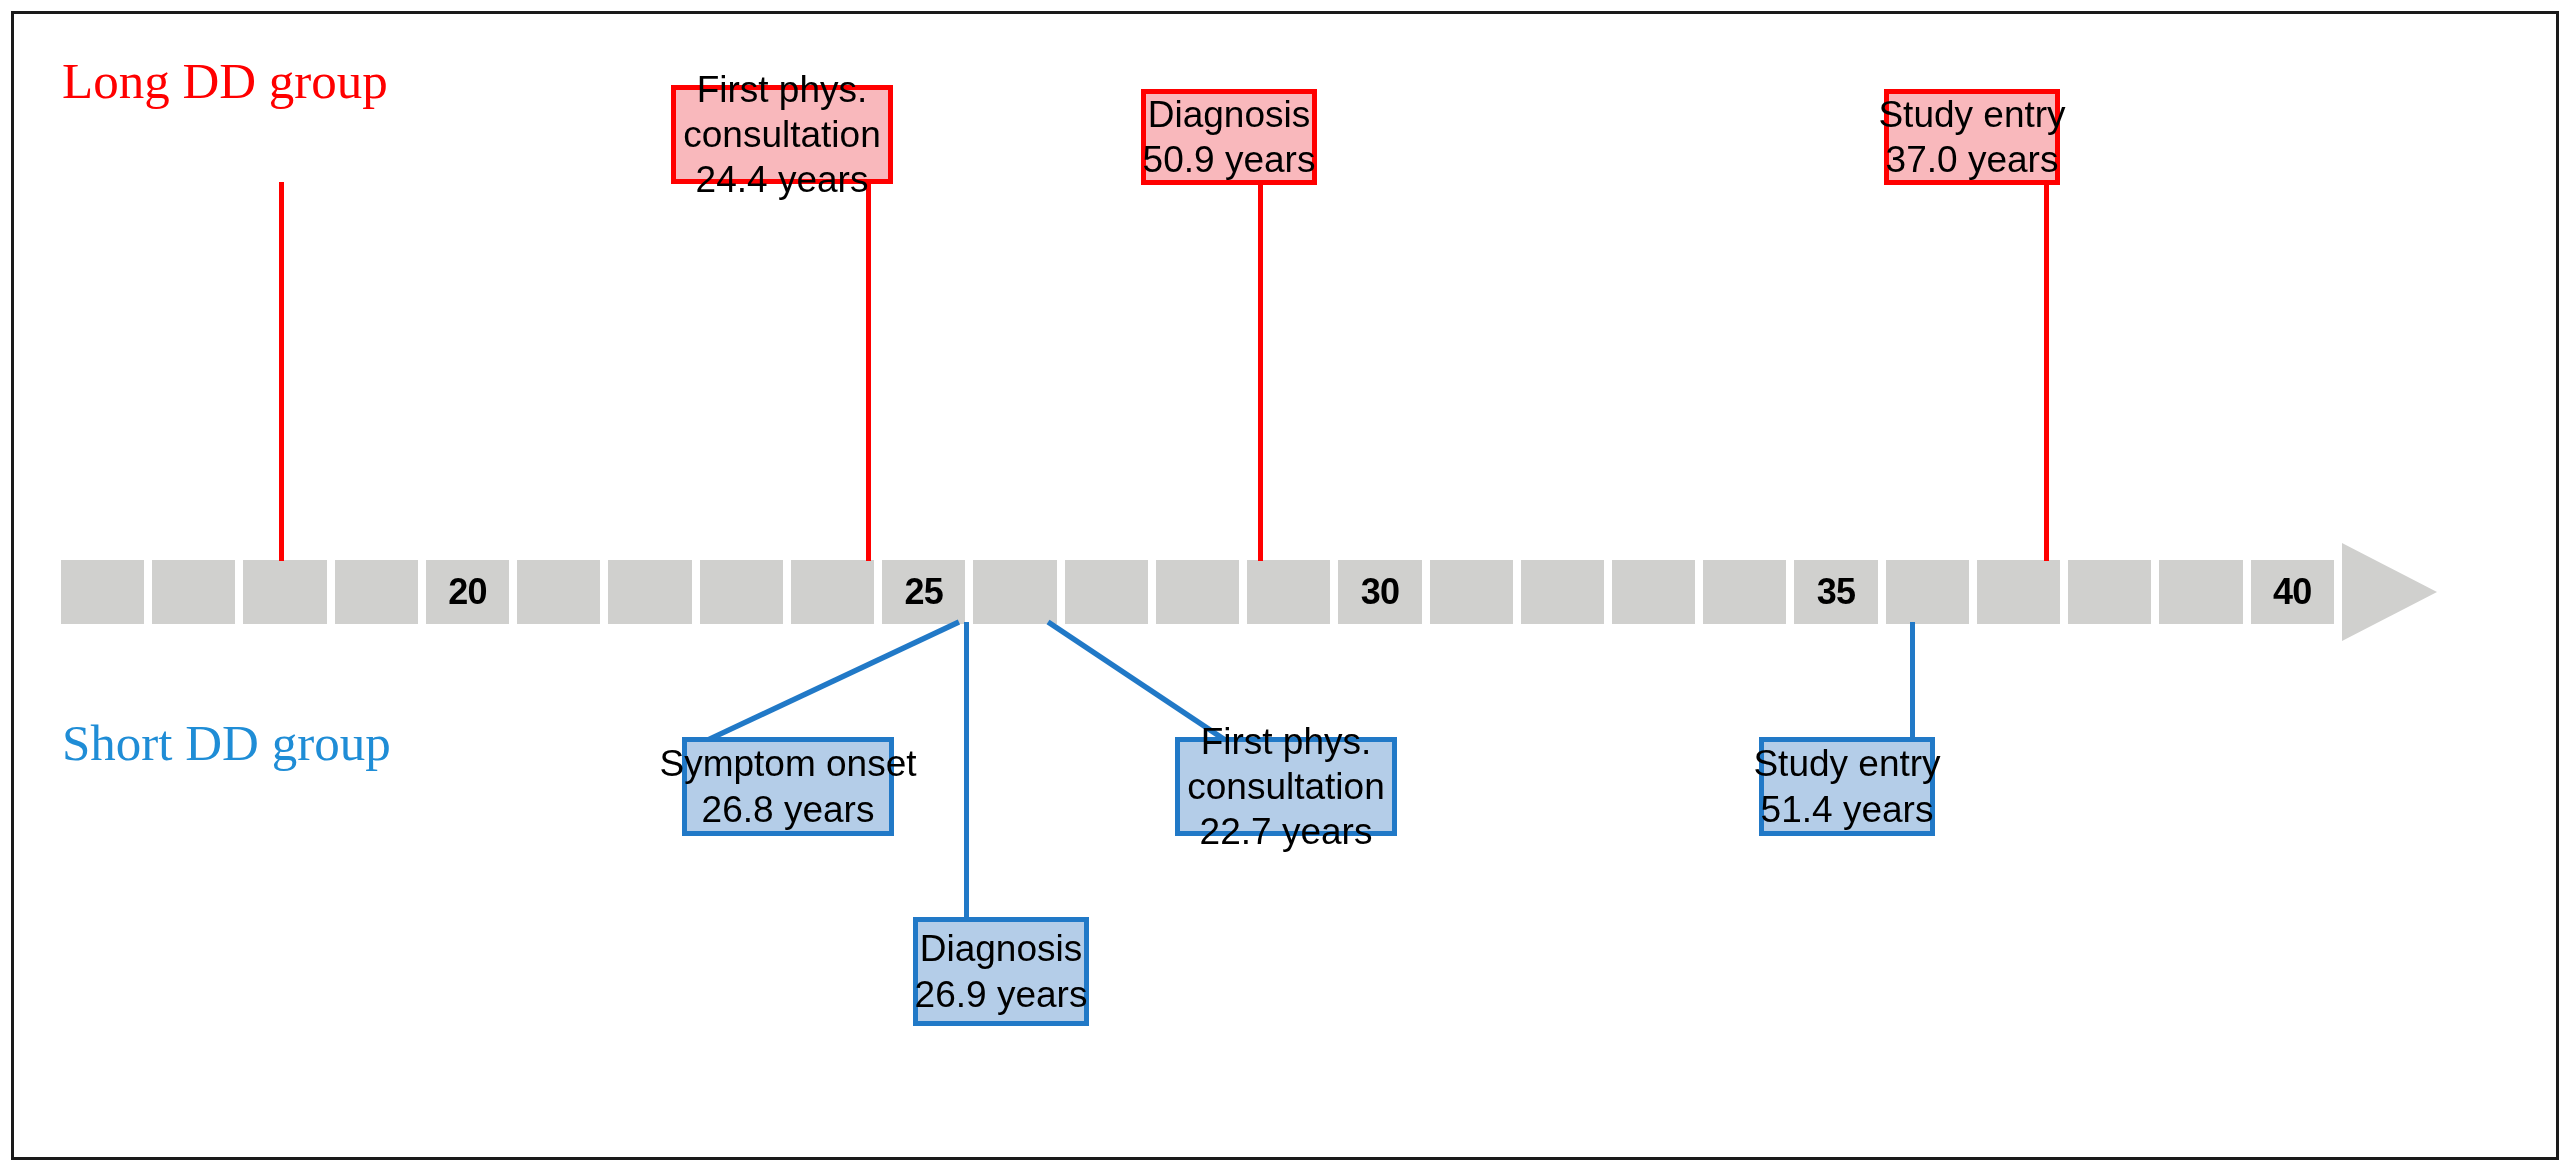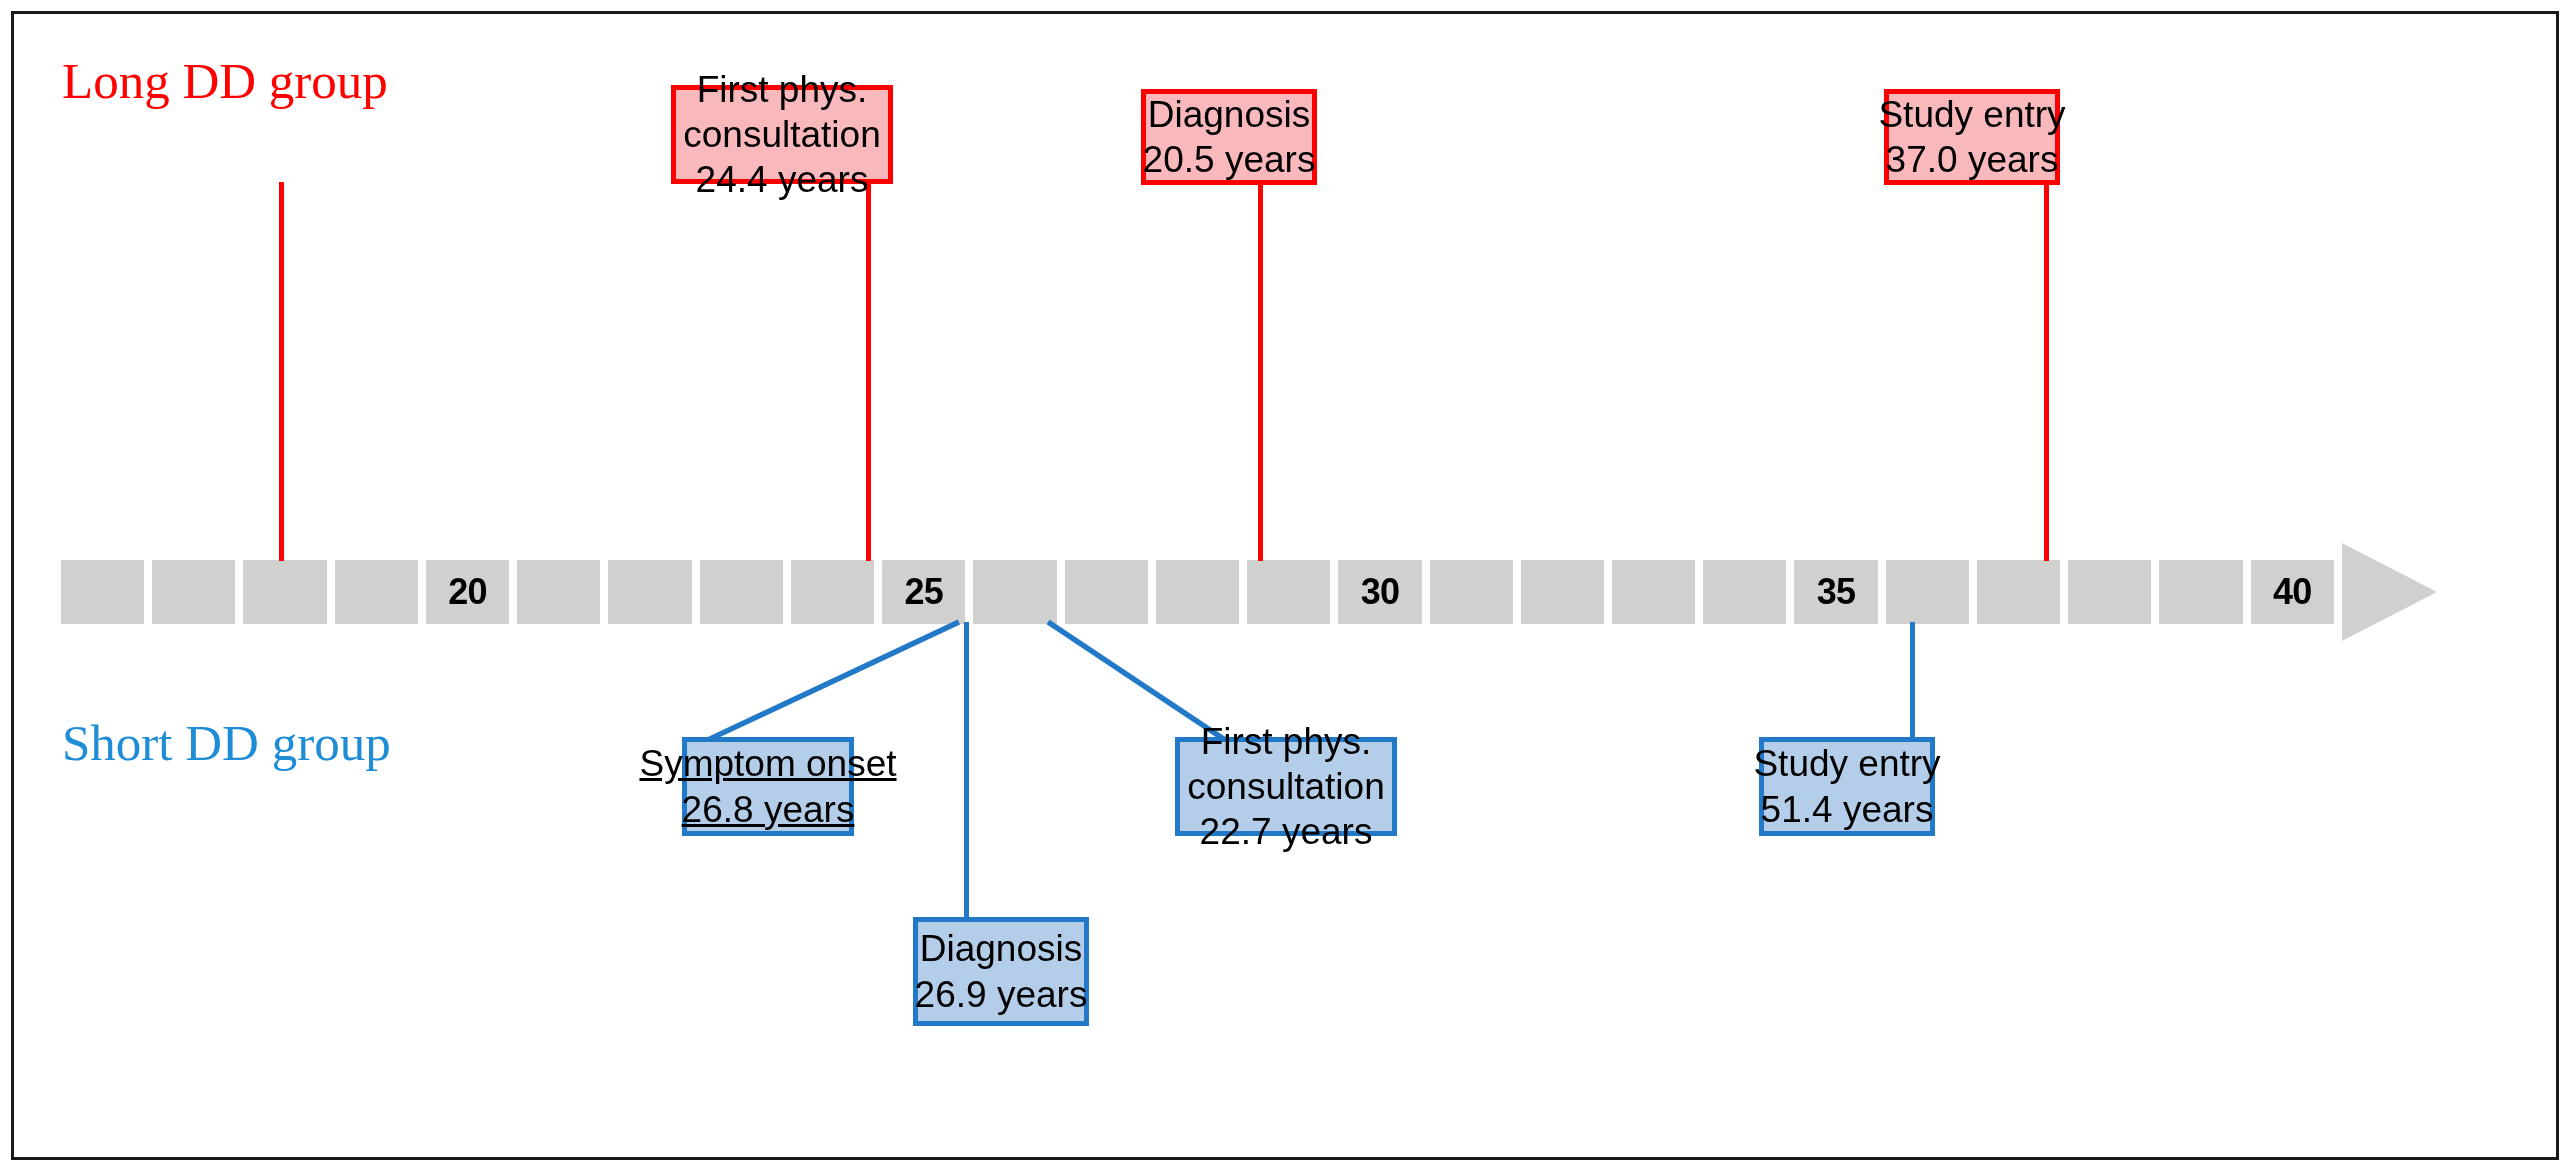--- a/index.html
+++ b/index.html
@@ -190,38 +190,38 @@
 
 
     <div class="evt-box red" style="left:657px; top:71px; width:222px; height:99px;">
       <span class="line">First phys.</span>
       <span class="line">consultation</span>
       <span class="line">24.4 years</span>
     </div>
 
     <div class="evt-box red" style="left:1127px; top:75px; width:176px; height:96px;">
       <span class="line">Diagnosis</span>
-      <span class="line">20.5 years</span>
+      <span class="line">50.9 years</span>
     </div>
 
     <div class="evt-box red" style="left:1870px; top:75px; width:176px; height:96px;">
       <span class="line">Study entry</span>
       <span class="line">37.0 years</span>
     </div>
 
     <svg class="diag-svg" style="left:0px; top:591px; width:1476px; height:155px;" viewBox="0 0 1900 200" width="1476" height="155">
       <line x1="1217" y1="22" x2="893" y2="174" stroke="#2179C7" stroke-width="7"></line>
       <line x1="1332" y1="22" x2="1560" y2="174" stroke="#2179C7" stroke-width="7"></line>
     </svg>
 
     <div class="conn v blue" style="left:950px; top:608px; height:295px;"></div>
 
     <div class="conn v blue" style="left:1896px; top:608px; height:115px;"></div>
 
-    <div class="evt-box blue" style="left:668px; top:723px; width:172px; height:99px;text-decoration:underline;">
+    <div class="evt-box blue" style="left:668px; top:723px; width:212px; height:99px;">
       <span class="line">Symptom onset</span>
       <span class="line">26.8 years</span>
     </div>
 
     <div class="evt-box blue" style="left:1161px; top:723px; width:222px; height:99px;">
       <span class="line">First phys.</span>
       <span class="line">consultation</span>
       <span class="line">22.7 years</span>
     </div>
 

